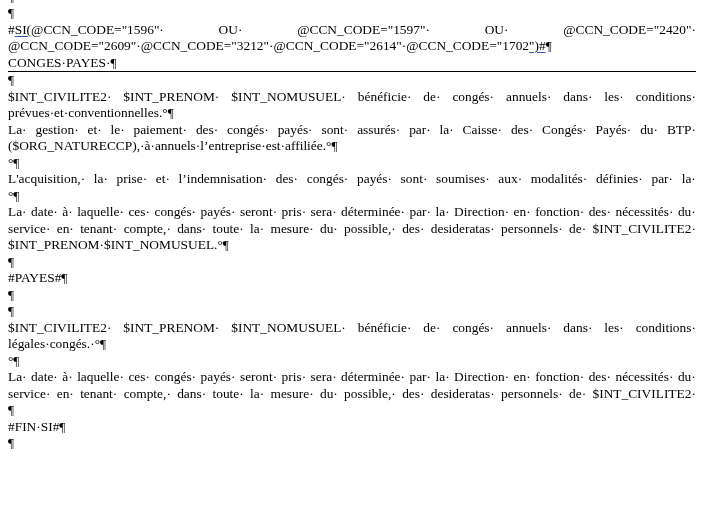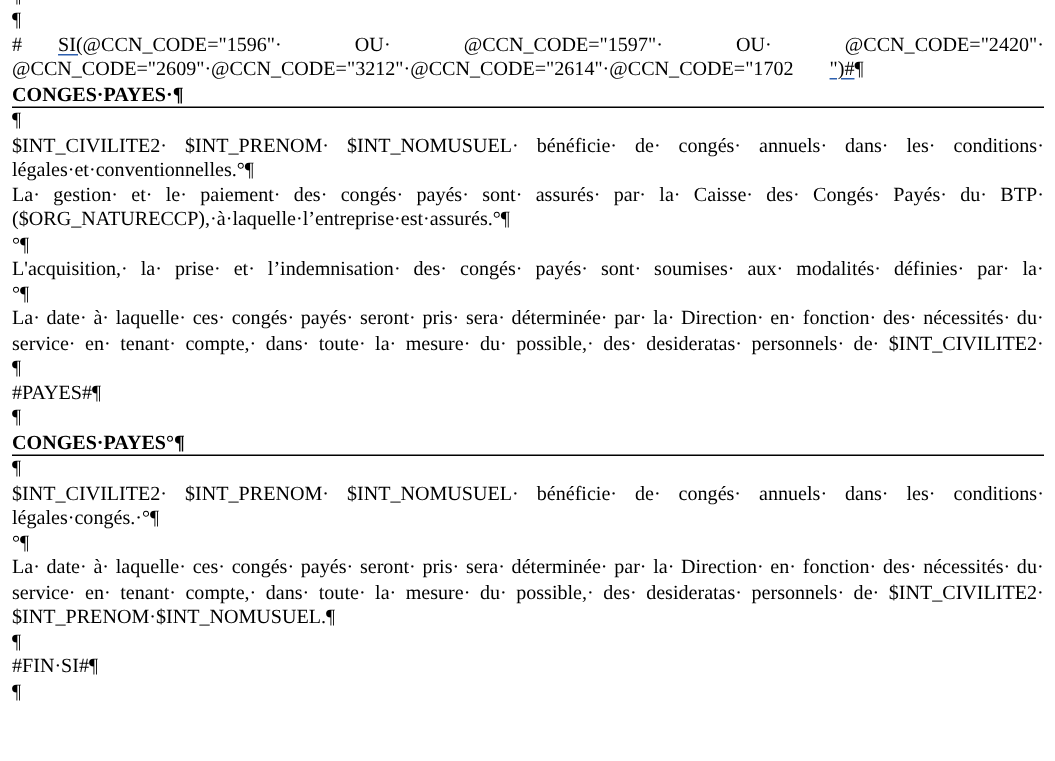--- a/index.html
+++ b/index.html
@@ -6,31 +6,30 @@
   .doc{
     font-family:"Liberation Serif","DejaVu Serif",serif;
     font-size:13.4px;
     color:#000;
     padding:0 7px 0 8px;
     width:688px;
   }
   .para{margin:0;}
   .para.clip{height:5px;overflow:hidden;}
   .para.clip .line{margin-top:-11px;}
-  .para.bold{font-weight:bold;}
+  .para.bold{font-weight:normal;}
   .para.rule{border-bottom:1.4px solid #000;}
   .line{height:16.5px;line-height:16.5px;white-space:pre;}
   .line.j{display:flex;justify-content:space-between;}
   .line.j .chunk{flex:0 0 auto;white-space:pre;}
   .run.u{
     text-decoration:underline;
     text-decoration-color:var(--ul,#2d5fae);
     text-decoration-thickness:1.2px;
     text-underline-offset:2px;
-    margin-left:24px;
   }
 </style>
 </head>
 <body style="background: rgb(255, 255, 255);">
 
 <div class="doc" style="color: rgb(0, 0, 0);">
   <div id="docbody">
       <div class="para clip">
         <div class="line"><span class="chunk"><span class="run">¶</span></span></div>
       </div>
@@ -42,65 +41,62 @@
         <div class="line"><span class="chunk"><span class="run">@CCN_CODE="2609"·@CCN_CODE="3212"·@CCN_CODE="2614"·@CCN_CODE="1702</span><span class="run u">")#</span><span class="run">¶</span></span></div>
       </div>
       <div class="para bold rule">
         <div class="line"><span class="chunk"><span class="run">CONGES·PAYES·¶</span></span></div>
       </div>
       <div class="para">
         <div class="line"><span class="chunk"><span class="run">¶</span></span></div>
       </div>
       <div class="para">
         <div class="line j"><span class="chunk"><span class="run">$INT_CIVILITE2·</span></span><span class="chunk"><span class="run">$INT_PRENOM·</span></span><span class="chunk"><span class="run">$INT_NOMUSUEL·</span></span><span class="chunk"><span class="run">bénéficie·</span></span><span class="chunk"><span class="run">de·</span></span><span class="chunk"><span class="run">congés·</span></span><span class="chunk"><span class="run">annuels·</span></span><span class="chunk"><span class="run">dans·</span></span><span class="chunk"><span class="run">les·</span></span><span class="chunk"><span class="run">conditions·</span></span></div>
-        <div class="line"><span class="chunk"><span class="run">légales·et·conventionnelles.°¶</span></span></div>
+        <div class="line"><span class="chunk"><span class="run">prévues·et·conventionnelles.°¶</span></span></div>
       </div>
       <div class="para">
         <div class="line j"><span class="chunk"><span class="run">La·</span></span><span class="chunk"><span class="run">gestion·</span></span><span class="chunk"><span class="run">et·</span></span><span class="chunk"><span class="run">le·</span></span><span class="chunk"><span class="run">paiement·</span></span><span class="chunk"><span class="run">des·</span></span><span class="chunk"><span class="run">congés·</span></span><span class="chunk"><span class="run">payés·</span></span><span class="chunk"><span class="run">sont·</span></span><span class="chunk"><span class="run">assurés·</span></span><span class="chunk"><span class="run">par·</span></span><span class="chunk"><span class="run">la·</span></span><span class="chunk"><span class="run">Caisse·</span></span><span class="chunk"><span class="run">des·</span></span><span class="chunk"><span class="run">Congés·</span></span><span class="chunk"><span class="run">Payés·</span></span><span class="chunk"><span class="run">du·</span></span><span class="chunk"><span class="run">BTP·</span></span></div>
-        <div class="line"><span class="chunk"><span class="run">($ORG_NATURECCP),·à·laquelle·l’entreprise·est·assurés.°¶</span></span></div>
+        <div class="line"><span class="chunk"><span class="run">($ORG_NATURECCP),·à·annuels·l’entreprise·est·affiliée.°¶</span></span></div>
       </div>
       <div class="para">
         <div class="line"><span class="chunk"><span class="run">°¶</span></span></div>
       </div>
       <div class="para">
         <div class="line j"><span class="chunk"><span class="run">L'acquisition,·</span></span><span class="chunk"><span class="run">la·</span></span><span class="chunk"><span class="run">prise·</span></span><span class="chunk"><span class="run">et·</span></span><span class="chunk"><span class="run">l’indemnisation·</span></span><span class="chunk"><span class="run">des·</span></span><span class="chunk"><span class="run">congés·</span></span><span class="chunk"><span class="run">payés·</span></span><span class="chunk"><span class="run">sont·</span></span><span class="chunk"><span class="run">soumises·</span></span><span class="chunk"><span class="run">aux·</span></span><span class="chunk"><span class="run">modalités·</span></span><span class="chunk"><span class="run">définies·</span></span><span class="chunk"><span class="run">par·</span></span><span class="chunk"><span class="run">la·</span></span></div>
       </div>
       <div class="para">
         <div class="line"><span class="chunk"><span class="run">°¶</span></span></div>
       </div>
       <div class="para">
         <div class="line j"><span class="chunk"><span class="run">La·</span></span><span class="chunk"><span class="run">date·</span></span><span class="chunk"><span class="run">à·</span></span><span class="chunk"><span class="run">laquelle·</span></span><span class="chunk"><span class="run">ces·</span></span><span class="chunk"><span class="run">congés·</span></span><span class="chunk"><span class="run">payés·</span></span><span class="chunk"><span class="run">seront·</span></span><span class="chunk"><span class="run">pris·</span></span><span class="chunk"><span class="run">sera·</span></span><span class="chunk"><span class="run">déterminée·</span></span><span class="chunk"><span class="run">par·</span></span><span class="chunk"><span class="run">la·</span></span><span class="chunk"><span class="run">Direction·</span></span><span class="chunk"><span class="run">en·</span></span><span class="chunk"><span class="run">fonction·</span></span><span class="chunk"><span class="run">des·</span></span><span class="chunk"><span class="run">nécessités·</span></span><span class="chunk"><span class="run">du·</span></span></div>
         <div class="line j"><span class="chunk"><span class="run">service·</span></span><span class="chunk"><span class="run">en·</span></span><span class="chunk"><span class="run">tenant·</span></span><span class="chunk"><span class="run">compte,·</span></span><span class="chunk"><span class="run">dans·</span></span><span class="chunk"><span class="run">toute·</span></span><span class="chunk"><span class="run">la·</span></span><span class="chunk"><span class="run">mesure·</span></span><span class="chunk"><span class="run">du·</span></span><span class="chunk"><span class="run">possible,·</span></span><span class="chunk"><span class="run">des·</span></span><span class="chunk"><span class="run">desideratas·</span></span><span class="chunk"><span class="run">personnels·</span></span><span class="chunk"><span class="run">de·</span></span><span class="chunk"><span class="run">$INT_CIVILITE2·</span></span></div>
+        <div class="line"><span class="chunk"><span class="run">$INT_PRENOM·$INT_NOMUSUEL.°¶</span></span></div>
       </div>
       <div class="para">
         <div class="line"><span class="chunk"><span class="run">¶</span></span></div>
       </div>
       <div class="para">
         <div class="line"><span class="chunk"><span class="run">#PAYES#¶</span></span></div>
       </div>
       <div class="para">
         <div class="line"><span class="chunk"><span class="run">¶</span></span></div>
-      </div>
-      <div class="para bold rule">
-        <div class="line"><span class="chunk"><span class="run">CONGES·PAYES°¶</span></span></div>
       </div>
       <div class="para">
         <div class="line"><span class="chunk"><span class="run">¶</span></span></div>
       </div>
       <div class="para">
         <div class="line j"><span class="chunk"><span class="run">$INT_CIVILITE2·</span></span><span class="chunk"><span class="run">$INT_PRENOM·</span></span><span class="chunk"><span class="run">$INT_NOMUSUEL·</span></span><span class="chunk"><span class="run">bénéficie·</span></span><span class="chunk"><span class="run">de·</span></span><span class="chunk"><span class="run">congés·</span></span><span class="chunk"><span class="run">annuels·</span></span><span class="chunk"><span class="run">dans·</span></span><span class="chunk"><span class="run">les·</span></span><span class="chunk"><span class="run">conditions·</span></span></div>
         <div class="line"><span class="chunk"><span class="run">légales·congés.·°¶</span></span></div>
       </div>
       <div class="para">
         <div class="line"><span class="chunk"><span class="run">°¶</span></span></div>
       </div>
       <div class="para">
         <div class="line j"><span class="chunk"><span class="run">La·</span></span><span class="chunk"><span class="run">date·</span></span><span class="chunk"><span class="run">à·</span></span><span class="chunk"><span class="run">laquelle·</span></span><span class="chunk"><span class="run">ces·</span></span><span class="chunk"><span class="run">congés·</span></span><span class="chunk"><span class="run">payés·</span></span><span class="chunk"><span class="run">seront·</span></span><span class="chunk"><span class="run">pris·</span></span><span class="chunk"><span class="run">sera·</span></span><span class="chunk"><span class="run">déterminée·</span></span><span class="chunk"><span class="run">par·</span></span><span class="chunk"><span class="run">la·</span></span><span class="chunk"><span class="run">Direction·</span></span><span class="chunk"><span class="run">en·</span></span><span class="chunk"><span class="run">fonction·</span></span><span class="chunk"><span class="run">des·</span></span><span class="chunk"><span class="run">nécessités·</span></span><span class="chunk"><span class="run">du·</span></span></div>
         <div class="line j"><span class="chunk"><span class="run">service·</span></span><span class="chunk"><span class="run">en·</span></span><span class="chunk"><span class="run">tenant·</span></span><span class="chunk"><span class="run">compte,·</span></span><span class="chunk"><span class="run">dans·</span></span><span class="chunk"><span class="run">toute·</span></span><span class="chunk"><span class="run">la·</span></span><span class="chunk"><span class="run">mesure·</span></span><span class="chunk"><span class="run">du·</span></span><span class="chunk"><span class="run">possible,·</span></span><span class="chunk"><span class="run">des·</span></span><span class="chunk"><span class="run">desideratas·</span></span><span class="chunk"><span class="run">personnels·</span></span><span class="chunk"><span class="run">de·</span></span><span class="chunk"><span class="run">$INT_CIVILITE2·</span></span></div>
-        <div class="line"><span class="chunk"><span class="run">$INT_PRENOM·$INT_NOMUSUEL.¶</span></span></div>
       </div>
       <div class="para">
         <div class="line"><span class="chunk"><span class="run">¶</span></span></div>
       </div>
       <div class="para">
         <div class="line"><span class="chunk"><span class="run">#FIN·SI#¶</span></span></div>
       </div>
       <div class="para">
         <div class="line"><span class="chunk"><span class="run">¶</span></span></div>
       </div>

